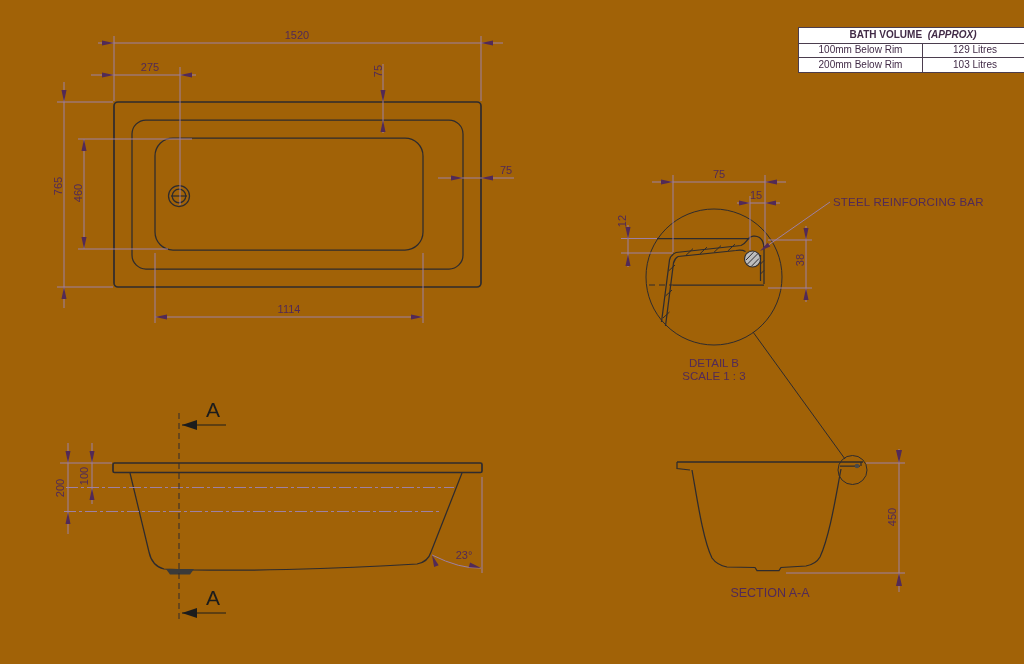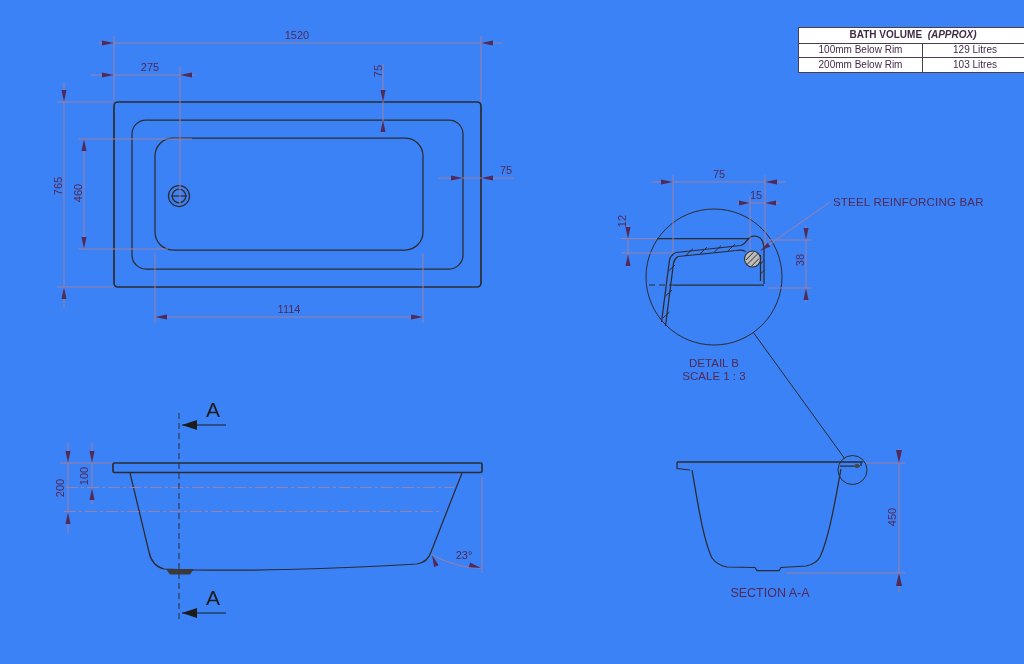--- a/index.html
+++ b/index.html
@@ -1,16 +1,16 @@
 <!DOCTYPE html>
 <html><head>
 <meta charset="utf-8">
 <style>
   html,body{margin:0;padding:0;background:#ffffff;}
-  #stage{position:relative;width:1024px;height:664px;background:#3b82f6;overflow:hidden;
+  #stage{position:relative;width:1024px;height:664px;background:#a16207;overflow:hidden;
          font-family:"Liberation Sans",sans-serif;}
   svg{position:absolute;left:0;top:0;}
   
   .obj{stroke:#2e2b2e;fill:none;stroke-width:1.25;}
   .objh{stroke:#2e2b2e;fill:none;stroke-width:1.7;}
   .thin{stroke:#2e2b2e;fill:none;stroke-width:1;}
   
   .dim{stroke:#9d80a5;fill:none;stroke-width:1;}
   .cl{stroke:#9d80a5;fill:none;stroke-width:1;stroke-dasharray:12 3 3 3;}
   .dash{stroke:#2e2b2e;fill:none;stroke-width:1;stroke-dasharray:6 4;}

